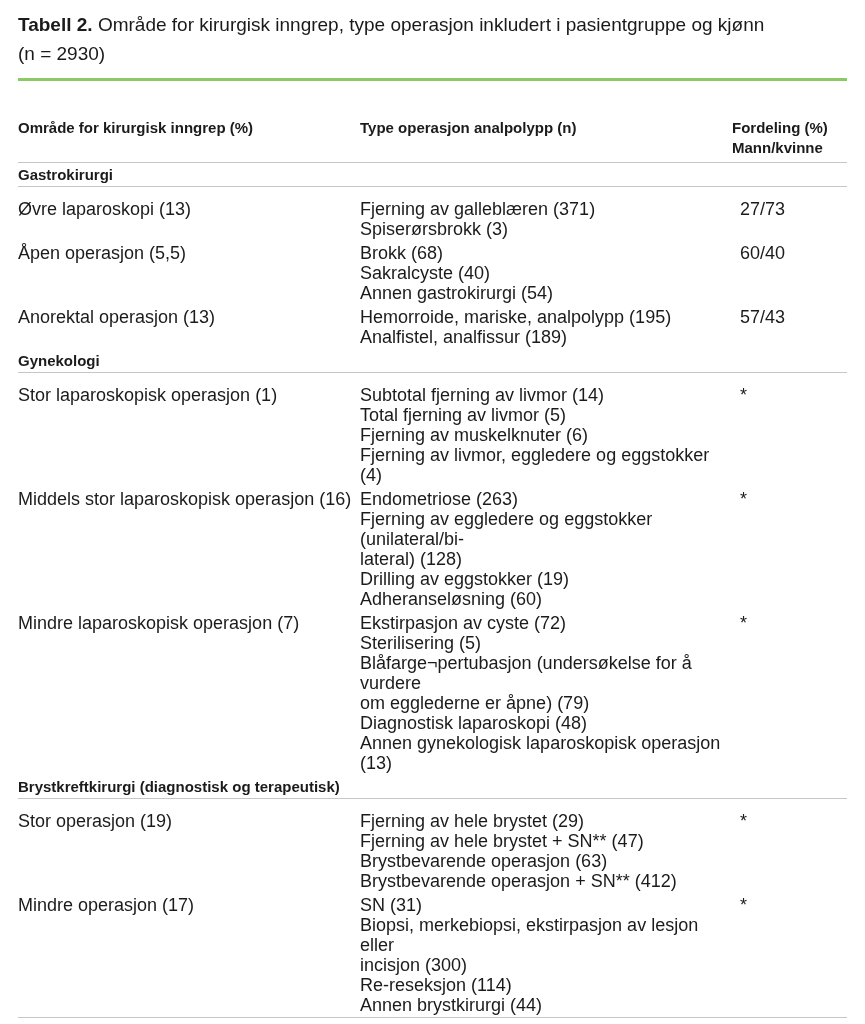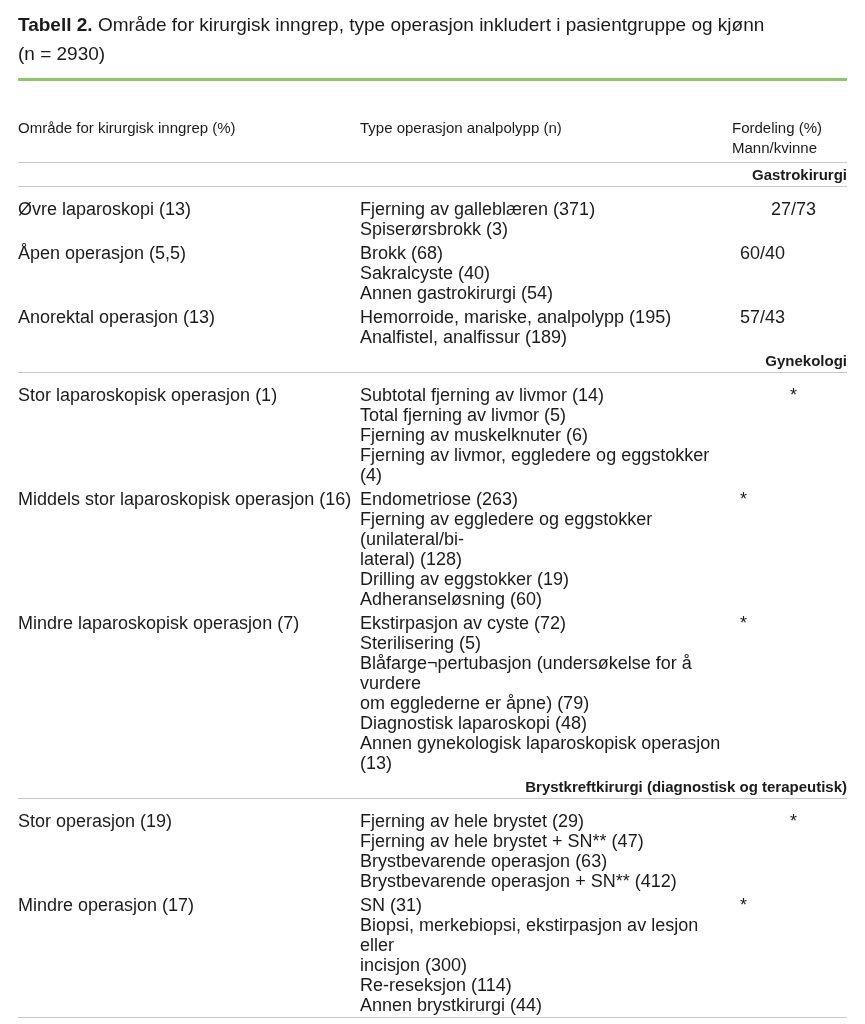--- a/index.html
+++ b/index.html
@@ -45,21 +45,21 @@
     border-bottom: 1px solid #c6c6c6;
   }
   col.c1 { width: 342px; }
   col.c2 { width: 372px; }
   col.c3 { width: 115px; }
   th {
     text-align: left;
     vertical-align: top;
     font-size: 15px;
     line-height: 20px;
-    font-weight: normal;
+    font-weight: bold;
     padding: 0 0 4px 0;
     border-bottom: 1px solid #c6c6c6;
   }
   tr.section-row td {
     font-weight: bold;
     font-size: 15px;
     line-height: 20px;
     padding: 2px 0 1px 0;
     border-bottom: 1px solid #c6c6c6;
   }
@@ -67,28 +67,26 @@
     vertical-align: top;
     font-size: 18px;
     line-height: 20px;
     padding: 2px 0 2px 0;
   }
   tr.section-row + tr.data-row td {
     padding-top: 12px;
   }
   thead + tbody tr.section-row td {
     padding-top: 2px;
-    text-align: right;
   }
   td.cell-distribution {
     padding-left: 8px !important;
   }
   tr.section-row + tr.data-row td.cell-distribution {
     padding-top: 12px !important;
-    text-align: center;
   }
   
   .footnotes {
     padding: 7px 2px 0 2px;
     font-size: 12.5px;
     line-height: 17px;
     color: #1a1a1a;
     margin-top: 40px;
   }
 </style>

